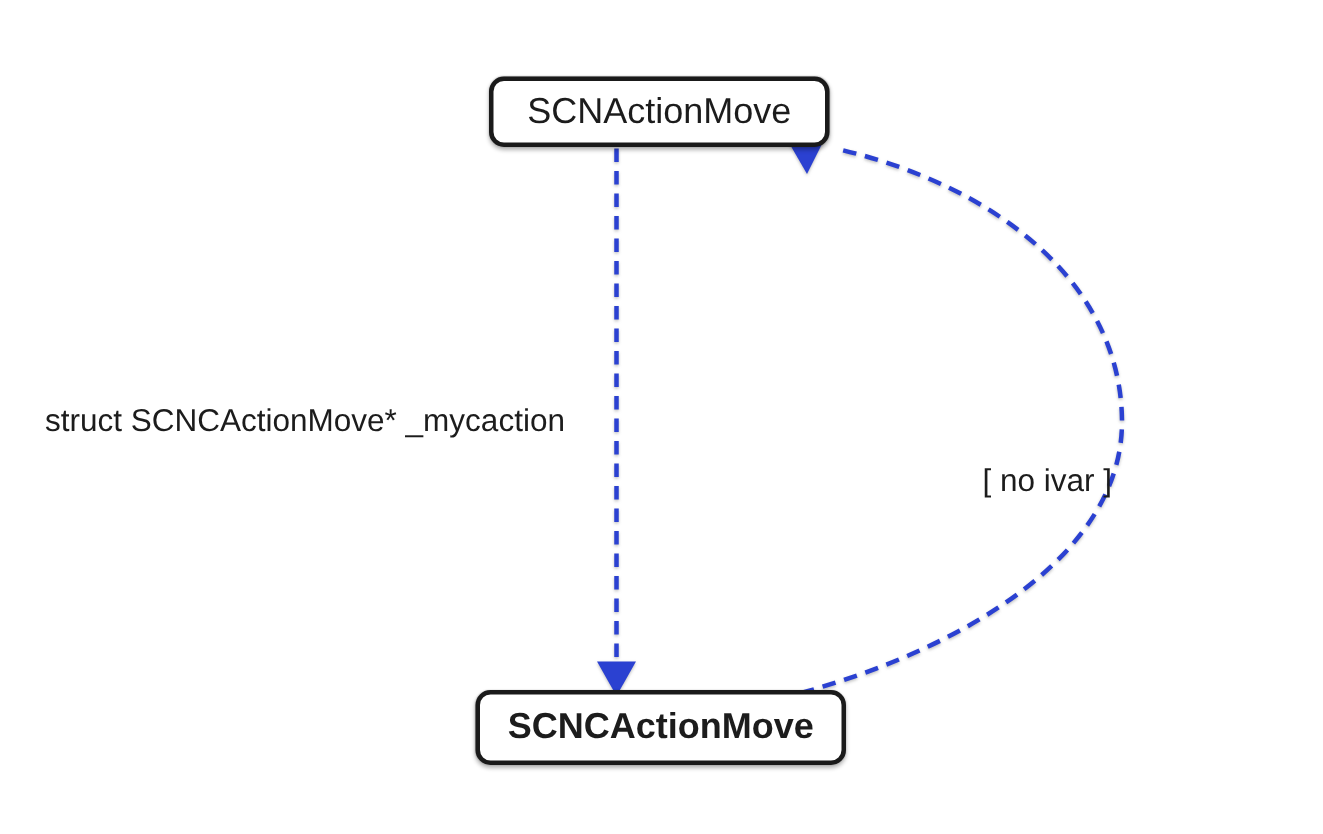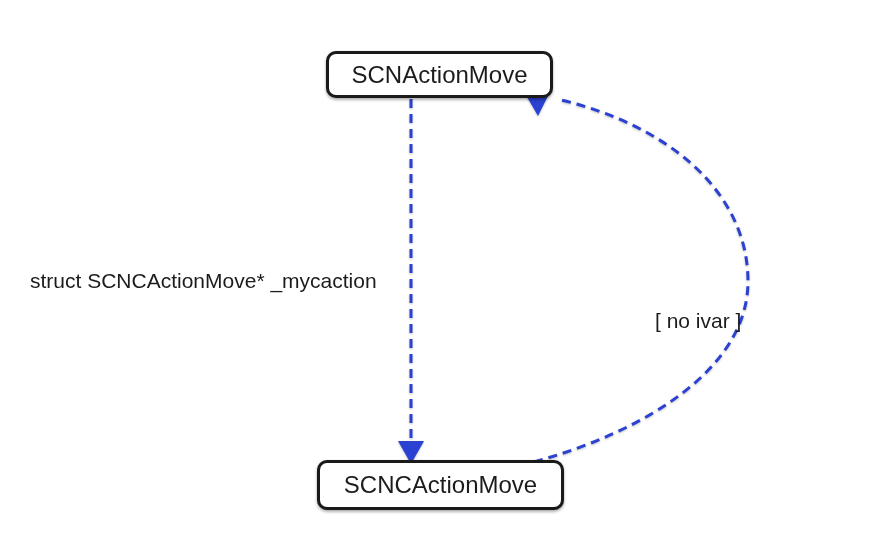--- a/index.html
+++ b/index.html
@@ -44,21 +44,21 @@
     display: flex;
     align-items: center;
     justify-content: center;
     font-size: 24px;
     color: var(--text);
     box-shadow: 0 2px 3px rgba(0,0,0,0.30), 0 0 1px rgba(0,0,0,0.25);
     white-space: nowrap;
     margin-left: 28px;
   }
   .node-top    { left: 298px; top: 51px;  width: 227px; height: 47px; }
-  .node-bottom { left: 289px; top: 460px; width: 247px; height: 50px; }
+  .node-bottom { left: 289px; top: 460px; width: 247px; height: 50px; font-weight: bold; }
   .edge-label {
     position: absolute;
     font-size: 21px;
     color: var(--text);
     white-space: nowrap;
   }
   .label-ivar   { left: 30px;  top: 269px; width: 376px; }
   .label-noivar { left: 655px; top: 270px; width: 120px; margin-top: 39px; }
 </style>
 </head>

